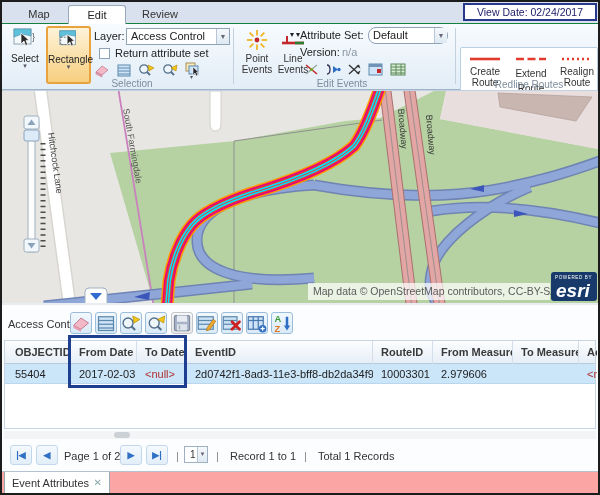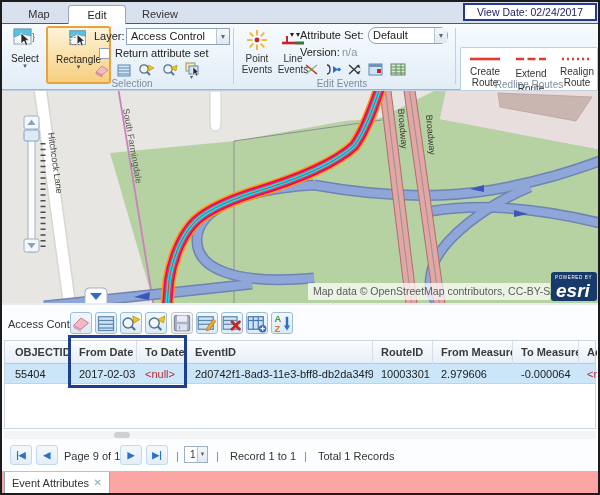--- a/index.html
+++ b/index.html
@@ -90,21 +90,21 @@
       <svg width="26" height="24" viewBox="0 0 26 24">
         <rect x="2" y="2" width="17" height="15" fill="#f4fafc" stroke="#8fa3b3"></rect>
         <path d="M2,2 L19,2 L19,9 L10,7 L2,10 Z" fill="#5fc0dc" stroke="#4790a8" stroke-width="0.6"></path>
         <path d="M9,6 L9,17 L12,14 L13.6,18.5 L15.6,17.6 L14,13.4 L17,13.2 Z" fill="#2b2b2b" stroke="#fff" stroke-width="0.7"></path>
         <text x="20" y="13" font-size="9" fill="#555">}</text>
       </svg>
       <div class="rlabel" style="font-size:10px;">Select</div>
       <div class="carat">▾</div>
     </div>
 
-    <div class="bigbtn hl" style="left:44px;top:2px;width:65px;height:58px;">
+    <div class="bigbtn hl" style="left:44px;top:2px;width:45px;height:58px;">
       <svg width="24" height="24" viewBox="0 0 26 24">
         <rect x="3" y="2" width="17" height="15" fill="#f4fafc" stroke="#8fa3b3"></rect>
         <path d="M3,2 L20,2 L20,8 L11,6 L3,9 Z" fill="#5fc0dc" stroke="#4790a8" stroke-width="0.6"></path>
         <rect x="4" y="9" width="9" height="8" fill="none" stroke="#666" stroke-dasharray="2,1.3"></rect>
         <path d="M11,6 L11,17 L14,14 L15.6,18.5 L17.6,17.6 L16,13.4 L19,13.2 Z" fill="#2b2b2b" stroke="#fff" stroke-width="0.7"></path>
       </svg>
       <div class="rlabel" style="font-size:10px;">Rectangle</div>
       <div class="carat">▾</div>
     </div>
 
@@ -417,35 +417,34 @@
         <div class="hcell" style="left:508px;width:66px;">To Measure</div>
         <div class="hcell" style="left:574px;width:18px;border-right:none;">Ac</div>
       </div>
       <div class="grow">
         <div class="dcell" style="left:2px;width:64px;">55404</div>
         <div class="dcell" style="left:66px;width:66px;">2017-02-03</div>
         <div class="dcell nullval" style="left:132px;width:50px;">&lt;null&gt;</div>
         <div class="dcell" style="left:182px;width:186px;">2d0742f1-8ad3-11e3-bff8-db2da34f95fe</div>
         <div class="dcell" style="left:368px;width:60px;">10003301</div>
         <div class="dcell" style="left:428px;width:80px;">2.979606</div>
-        <div class="dcell" style="left:508px;width:66px;">-0.000064</div>
         <div class="dcell nullval" style="left:574px;width:18px;">&lt;n</div>
       </div>
     </div>
 
     <div class="hlbox" style="left:66px;top:30px;width:119px;height:53px;"></div>
 
     <div class="hscroll">
         <div class="hthumb"></div>
       </div>
 
     <div class="pager">
       <div class="pbtn" style="left:8px;">|◀</div>
       <div class="pbtn" style="left:34px;">◀</div>
-      <div class="ptext" style="left:62px;">Page 9 of 1</div>
+      <div class="ptext" style="left:62px;">Page 1 of 2</div>
       <div class="pbtn" style="left:118px;">▶</div>
       <div class="pbtn" style="left:144px;">▶|</div>
       <div class="ptext psep" style="left:174px;">|</div>
       <div class="psel" style="left:182px;">
         <span>1</span>
         <span class="dd-arrow" style="width:10px;font-size:6px;">▼</span>
       </div>
       <div class="ptext psep" style="left:214px;">|</div>
       <div class="ptext" style="left:228px;">Record 1 to 1</div>
       <div class="ptext psep" style="left:302px;">|</div>

